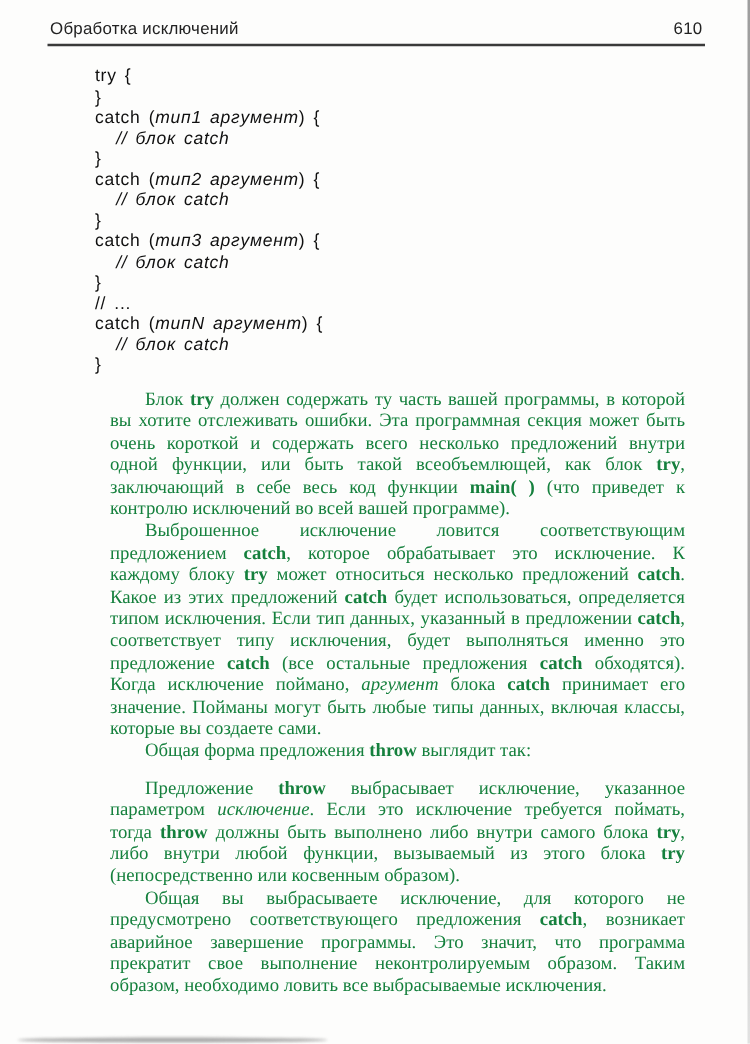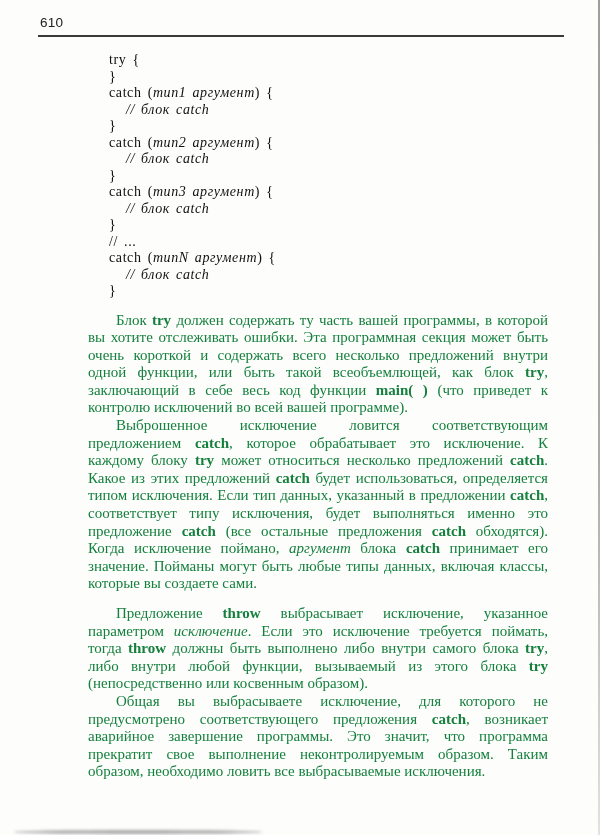--- a/index.html
+++ b/index.html
@@ -19,22 +19,22 @@
     font-family:"Liberation Sans",sans-serif;
     font-size:13.5px;letter-spacing:.2px;color:#222;
   }
   .head-rule{
     margin:5px 36px 0 38px;
     border:0;border-top:2px solid #3a3a3a;
     height:0;
   }
   
   .code-block{
-    margin:15px 0 0 109px;
-    font-family:Liberation Serif, serif;
+    margin:15px 0 0 76px;
+    font-family:Liberation Sans, sans-serif;
     font-size:14px;line-height:16.5px;
     letter-spacing:.6px;word-spacing:2px;
     color:#101010;
   }
   .code-line{white-space:nowrap;}
   .code-line.ind{padding-left:17px;}
   .code-block i, .throw-form i{font-style:italic;}
   
   .body-text{
     margin:12px 52px 0 88px;
@@ -62,20 +62,21 @@
     background:#8f8f8f;border-radius:50%;
     filter:blur(1.4px);opacity:.75;
   }
 </style>
 </head>
 <body>
 
 <div class="page">
 
   <div class="running-head">
+    <span>Обработка исключений</span>
     <span>610</span>
   </div>
   <hr class="head-rule">
 
   <div class="code-block" id="code-block">
       <div class="code-line"><span>try {</span></div>
       <div class="code-line"><span>}</span></div>
       <div class="code-line"><span>catch (</span><i>тип1 аргумент</i><span>) {</span></div>
       <div class="code-line ind"><i>// блок catch</i></div>
       <div class="code-line"><span>}</span></div>
@@ -87,20 +88,21 @@
       <div class="code-line"><span>}</span></div>
       <div class="code-line"><span>// ...</span></div>
       <div class="code-line"><span>catch (</span><i>типN аргумент</i><span>) {</span></div>
       <div class="code-line ind"><i>// блок catch</i></div>
       <div class="code-line"><span>}</span></div>
     </div>
 
   <div class="body-text" id="body-text-1">
       <p><span>Блок </span><b>try</b><span> должен содержать ту часть вашей программы, в которой вы хотите отслеживать ошибки. Эта программная секция может быть очень короткой и содержать всего несколько предложений внутри одной функции, или быть такой всеобъемлющей, как блок </span><b>try</b><span>, заключающий в себе весь код функции </span><b>main( )</b><span> (что приведет к контролю исключений во всей вашей программе).</span></p>
       <p><span>Выброшенное исключение ловится соответствующим предложением </span><b>catch</b><span>, которое обрабатывает это исключение. К каждому блоку </span><b>try</b><span> может относиться несколько предложений </span><b>catch</b><span>. Какое из этих предложений </span><b>catch</b><span> будет использоваться, определяется типом исключения. Если тип данных, указанный в предложении </span><b>catch</b><span>, соответствует типу исключения, будет выполняться именно это предложение </span><b>catch</b><span> (все остальные предложения </span><b>catch</b><span> обходятся). Когда исключение поймано, </span><i>аргумент</i><span> блока </span><b>catch</b><span> принимает его значение. Пойманы могут быть любые типы данных, включая классы, которые вы создаете сами.</span></p>
+      <p><span>Общая форма предложения </span><b>throw</b><span> выглядит так:</span></p>
     </div>
 
 
   <div class="body-text" id="body-text-2">
       <p><span>Предложение </span><b>throw</b><span> выбрасывает исключение, указанное параметром </span><i>исключение</i><span>. Если это исключение требуется поймать, тогда </span><b>throw</b><span> должны быть выполнено либо внутри самого блока </span><b>try</b><span>, либо внутри любой функции, вызываемый из этого блока </span><b>try</b><span> (непосредственно или косвенным образом).</span></p>
       <p><span>Общая вы выбрасываете исключение, для которого не предусмотрено соответствующего предложения </span><b>catch</b><span>, возникает аварийное завершение программы. Это значит, что программа прекратит свое выполнение неконтролируемым образом. Таким образом, необходимо ловить все выбрасываемые исключения.</span></p>
     </div>
 
 </div>
 

